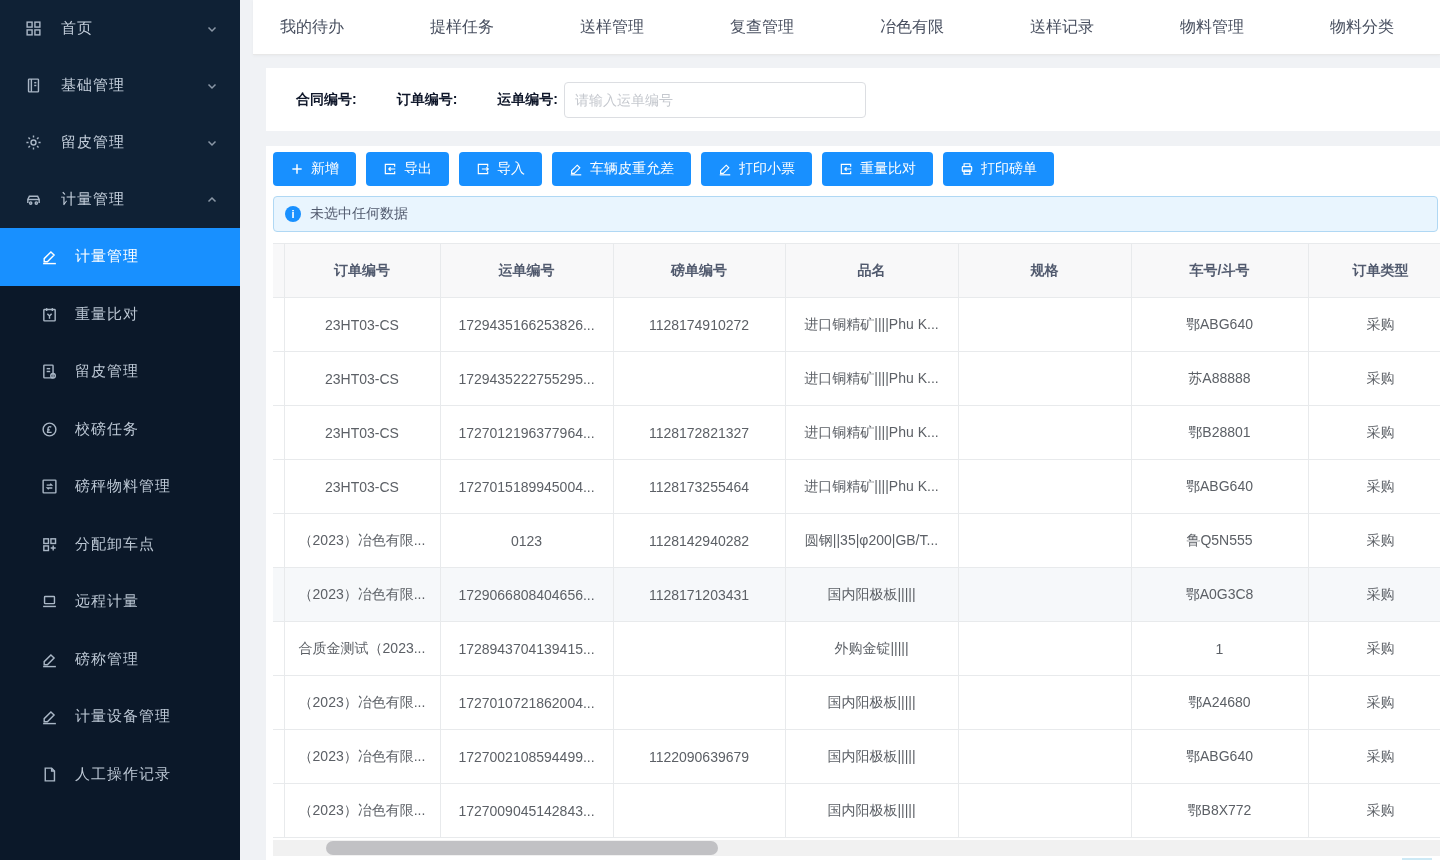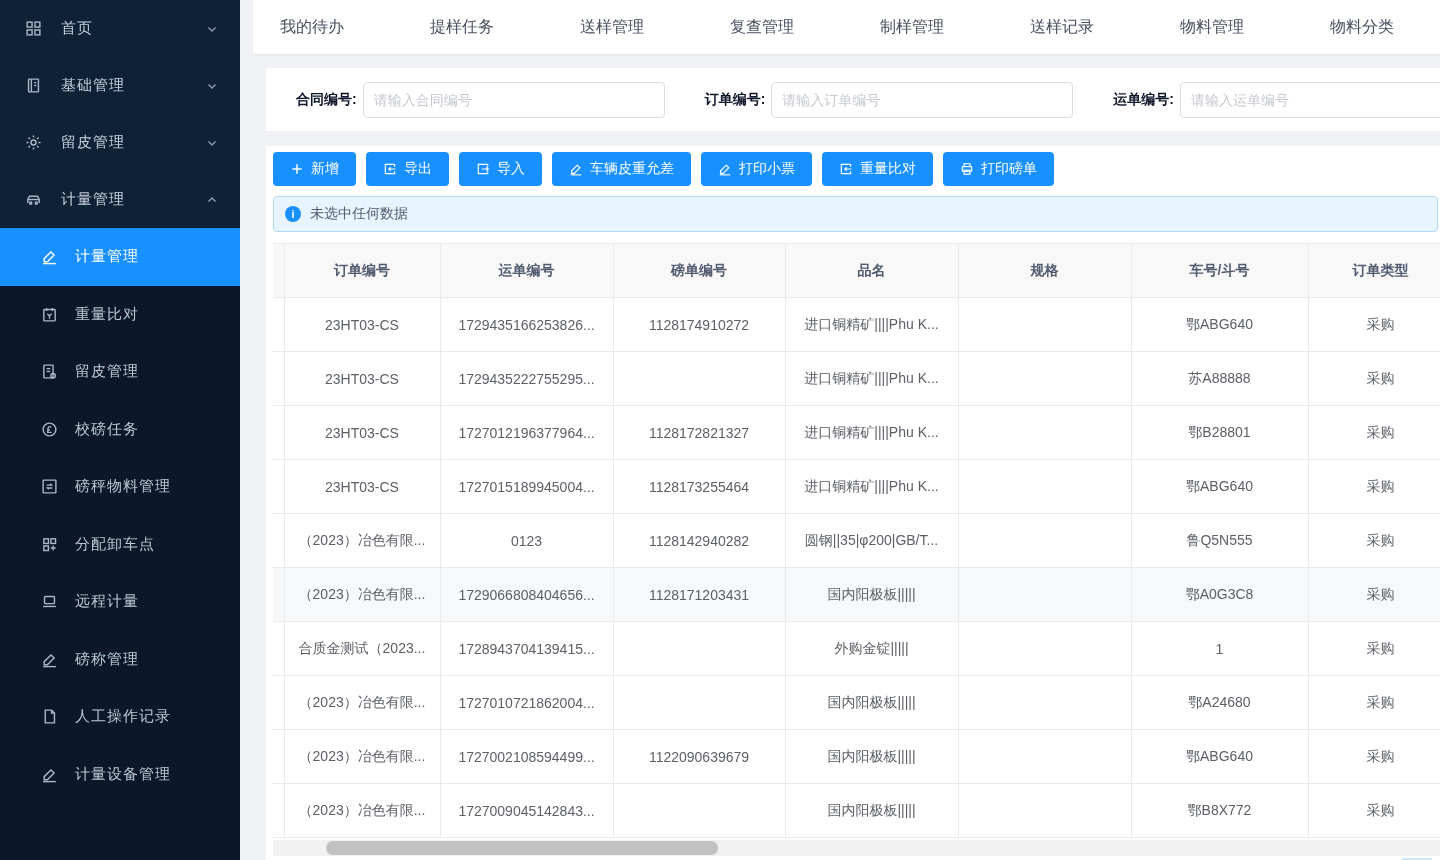--- a/index.html
+++ b/index.html
@@ -216,61 +216,59 @@
               <path d="M14 5.5l4.5 4.5L9 19.5H4.5V15z"></path>
               <line x1="3" y1="22" x2="21" y2="22"></line>
             </svg>
         </span>
         <span class="mi-label">磅称管理</span>
       </div>
 
       <div class="submenu-item">
         <span class="mi-icon">
           <svg viewBox="0 0 24 24" fill="none" stroke="currentColor" stroke-width="2">
+              <path d="M14 5.5l4.5 4.5L9 19.5H4.5V15z"></path>
+              <line x1="3" y1="22" x2="21" y2="22"></line>
+            </svg>
+        </span>
+        <span class="mi-label">计量设备管理</span>
+      </div>
+
+      <div class="submenu-item">
+        <span class="mi-icon">
+          <svg viewBox="0 0 24 24" fill="none" stroke="currentColor" stroke-width="2">
               <path d="M6 3h9l4 4v14H6z"></path>
               <path d="M15 3v4h4"></path>
             </svg>
         </span>
         <span class="mi-label">人工操作记录</span>
-      </div>
-
-      <div class="submenu-item">
-        <span class="mi-icon">
-          <svg viewBox="0 0 24 24" fill="none" stroke="currentColor" stroke-width="2">
-              <path d="M14 5.5l4.5 4.5L9 19.5H4.5V15z"></path>
-              <line x1="3" y1="22" x2="21" y2="22"></line>
-            </svg>
-        </span>
-        <span class="mi-label">计量设备管理</span>
       </div>
 
     </div>
   </aside>
 
   <div class="main">
 
     <header class="topbar">
       <div class="tab">我的待办</div>
       <div class="tab">提样任务</div>
       <div class="tab">送样管理</div>
       <div class="tab">复查管理</div>
-      <div class="tab">制样管理</div>
+      <div class="tab">冶色有限</div>
       <div class="tab">送样记录</div>
       <div class="tab">物料管理</div>
       <div class="tab">物料分类</div>
     </header>
 
     <section class="filter-panel">
       <div class="filter-group">
         <span class="filter-label">合同编号:</span>
-        <input class="filter-input" type="text" placeholder="请输入合同编号" style="">
       </div>
       <div class="filter-group">
         <span class="filter-label">订单编号:</span>
-        <input class="filter-input" type="text" placeholder="请输入订单编号" style="">
       </div>
       <div class="filter-group">
         <span class="filter-label">运单编号:</span>
         <input class="filter-input" type="text" placeholder="请输入运单编号" style="">
       </div>
     </section>
 
     <section class="content-panel">
 
       <div class="toolbar">

